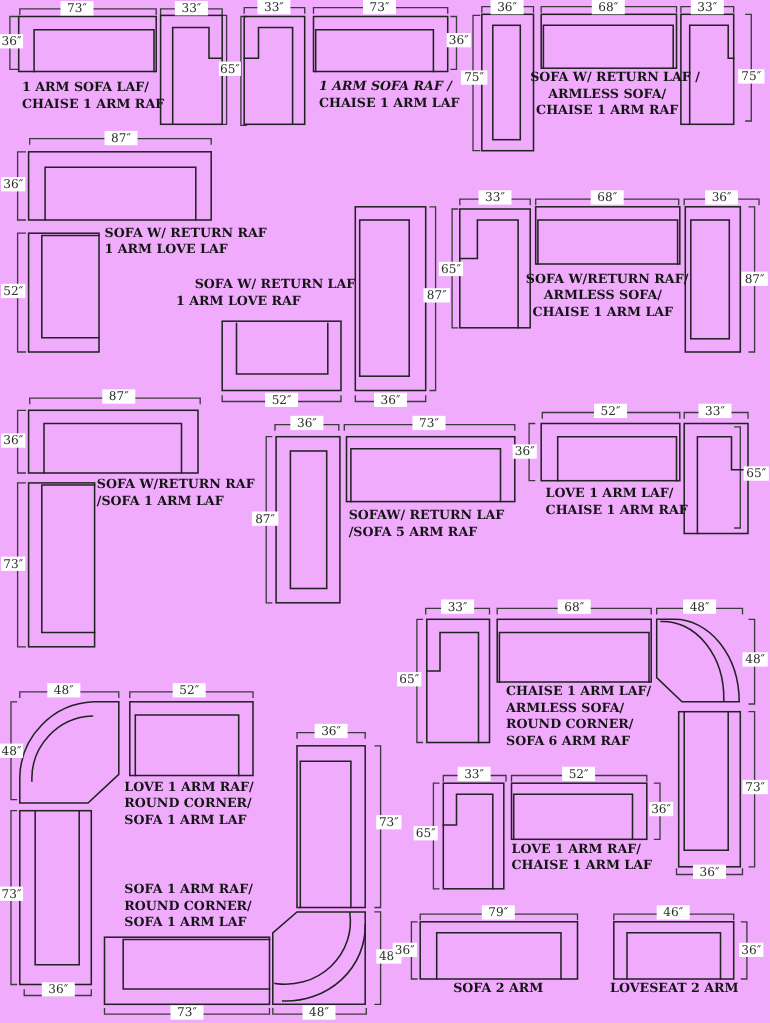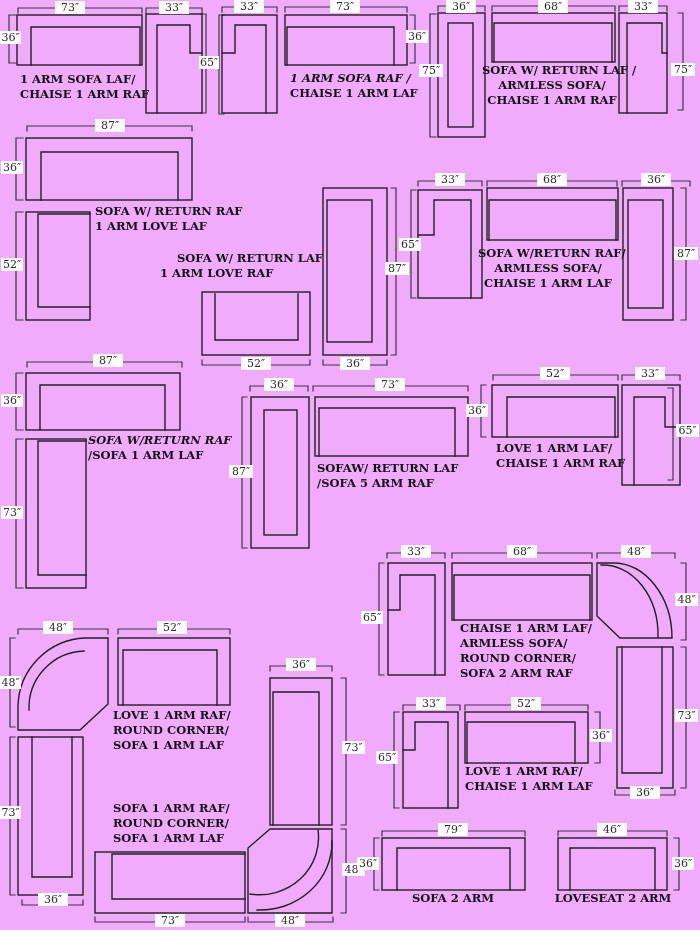--- a/index.html
+++ b/index.html
@@ -234,21 +234,21 @@
 <div class="dim" style="left:641px;top:173px;width:30px;">36″</div>
 <div class="dim" style="left:399px;top:238px;width:22px;">65″</div>
 <div class="dim" style="left:674px;top:247px;width:24px;">87″</div>
 <div class="lbl ctr" style="left:478px;top:246px;width:140px;">SOFA W/RETURN RAF/</div>
 <div class="lbl ctr" style="left:478px;top:261px;width:140px;">ARMLESS SOFA/</div>
 <div class="lbl ctr" style="left:478px;top:276px;width:140px;">CHAISE 1 ARM LAF</div>
 
 <div class="dim" style="left:93px;top:354px;width:30px;">87″</div>
 <div class="dim" style="left:1px;top:394px;width:22px;">36″</div>
 <div class="dim" style="left:1px;top:506px;width:22px;">73″</div>
-<div class="lbl" style="left:88px;top:433px;font-style:italic;">SOFA W/RETURN RAF</div>
+<div class="lbl" style="left:88px;top:433px;">SOFA W/RETURN RAF</div>
 <div class="lbl" style="left:88px;top:448px;text-align:center;">/SOFA 1 ARM LAF</div>
 
 <div class="dim" style="left:264px;top:378px;width:30px;">36″</div>
 <div class="dim" style="left:375px;top:378px;width:30px;">73″</div>
 <div class="dim" style="left:229px;top:465px;width:24px;">87″</div>
 <div class="lbl" style="left:317px;top:461px;">SOFAW/ RETURN LAF</div>
 <div class="lbl" style="left:317px;top:476px;">/SOFA 5 ARM RAF</div>
 
 <div class="dim" style="left:540px;top:367px;width:30px;">52″</div>
 <div class="dim" style="left:635px;top:367px;width:30px;">33″</div>
@@ -260,21 +260,21 @@
 <div class="dim" style="left:401px;top:545px;width:30px;">33″</div>
 <div class="dim" style="left:507px;top:545px;width:30px;">68″</div>
 <div class="dim" style="left:621px;top:545px;width:30px;">48″</div>
 <div class="dim" style="left:361px;top:611px;width:22px;">65″</div>
 <div class="dim" style="left:675px;top:593px;width:23px;">48″</div>
 <div class="dim" style="left:675px;top:709px;width:23px;">73″</div>
 <div class="dim" style="left:630px;top:786px;width:30px;">36″</div>
 <div class="lbl" style="left:460px;top:621px;">CHAISE 1 ARM LAF/</div>
 <div class="lbl" style="left:460px;top:636px;">ARMLESS SOFA/</div>
 <div class="lbl" style="left:460px;top:651px;">ROUND CORNER/</div>
-<div class="lbl" style="left:460px;top:666px;">SOFA 2 ARM RAF</div>
+<div class="lbl" style="left:460px;top:666px;">SOFA 6 ARM RAF</div>
 
 <div class="dim" style="left:43px;top:621px;width:30px;">48″</div>
 <div class="dim" style="left:157px;top:621px;width:30px;">52″</div>
 <div class="dim" style="left:0px;top:676px;width:21px;">48″</div>
 <div class="dim" style="left:0px;top:806px;width:21px;">73″</div>
 <div class="dim" style="left:38px;top:893px;width:30px;">36″</div>
 <div class="lbl" style="left:113px;top:708px;">LOVE 1 ARM RAF/</div>
 <div class="lbl" style="left:113px;top:723px;">ROUND CORNER/</div>
 <div class="lbl" style="left:113px;top:738px;">SOFA 1 ARM LAF</div>
 

